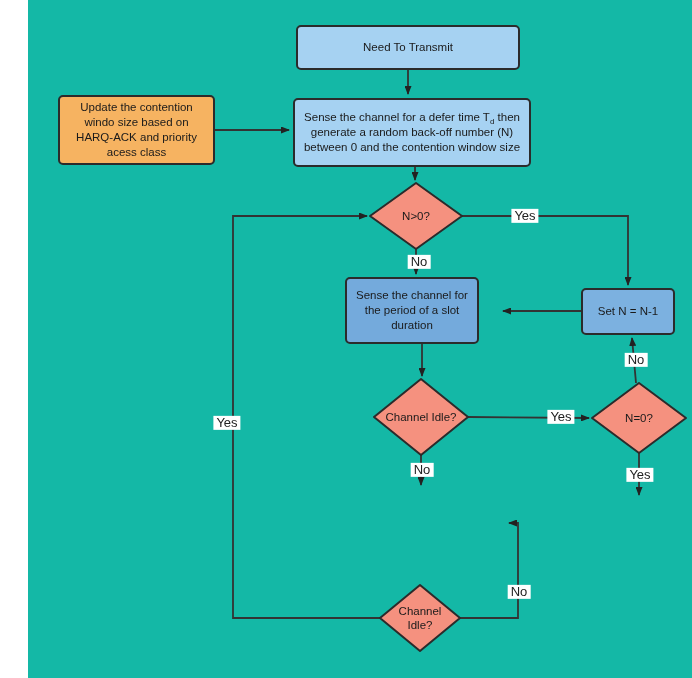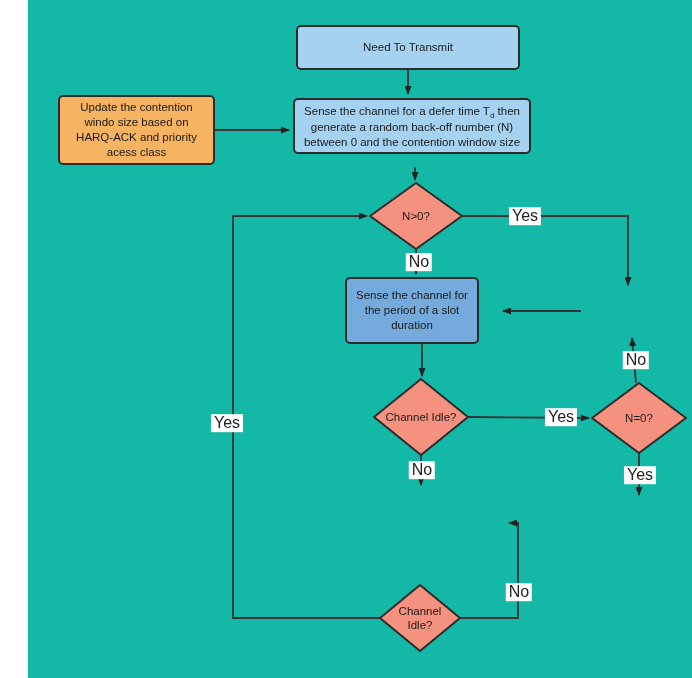--- a/index.html
+++ b/index.html
@@ -13,21 +13,21 @@
     border:2px solid #2b2b2b;border-radius:5px;box-sizing:border-box;
     font-size:11.5px;line-height:1.32;text-align:center;padding:2px 7px;
   }
   .node.stadium{border-radius:24px;}
   .diamond-label{
     position:absolute;transform:translate(-50%,-50%);
     font-size:11.5px;line-height:1.25;text-align:center;white-space:normal;
   }
   .elabel{
     position:absolute;transform:translate(-50%,-50%);
-    font-size:16px;color:#222;background:#ffffff;padding:0 3px;line-height:1.1;
+    font-size:13px;color:#222;background:#ffffff;padding:0 3px;line-height:1.1;
   }
   sub{font-size:8px;line-height:0;}
 </style>
 </head>
 <body>
 
 <div id="canvas">
 
   <svg id="wires" width="692" height="678" viewBox="0 0 692 678">
     <defs>
@@ -57,28 +57,31 @@
   </svg>
 
   <div class="node" style="left: 268px; top: 25px; width: 224px; height: 45px; background-color: rgb(166, 210, 242);">
     <span>Need To Transmit</span>
   </div>
 
   <div class="node" style="left: 30px; top: 95px; width: 157px; height: 70px; padding: 10px 5px; background-color: rgb(246, 179, 97);">
     <span>Update the contention windo size based on HARQ-ACK and priority acess class</span>
   </div>
 
-  <div class="node" style="left: 265px; top: 98px; width: 238px; height: 56px; background-color: rgb(166, 210, 242); align-items: flex-end;">
+  <div class="node" style="left: 265px; top: 98px; width: 238px; height: 69px; background-color: rgb(166, 210, 242);">
     <div><span>Sense the channel for a defer time T</span><sub>d</sub><span> then generate a random back-off number (N) between 0 and the contention window size</span></div>
   </div>
 
   <div class="node" style="left: 317px; top: 277px; width: 134px; height: 67px; background-color: rgb(116, 170, 220);">
     <span>Sense the channel for the period of a slot duration</span>
   </div>
 
+  <div class="node" style="left: 553px; top: 288px; width: 94px; height: 47px; background-color: rgb(124, 177, 224);">
+    <span>Set N = N-1</span>
+  </div>
 
 
 
   <div class="diamond-label" style="left:388px;top:216px;width:70px;">N&gt;0?</div>
   <div class="diamond-label" style="left:393px;top:417px;width:82px;">Channel Idle?</div>
   <div class="diamond-label" style="left:611px;top:418px;width:70px;">N=0?</div>
   <div class="diamond-label" style="left:392px;top:618px;width:56px;">Channel Idle?</div>
 
   <span class="elabel" style="left:497px;top:216px;">Yes</span>
   <span class="elabel" style="left:391px;top:262px;">No</span>

